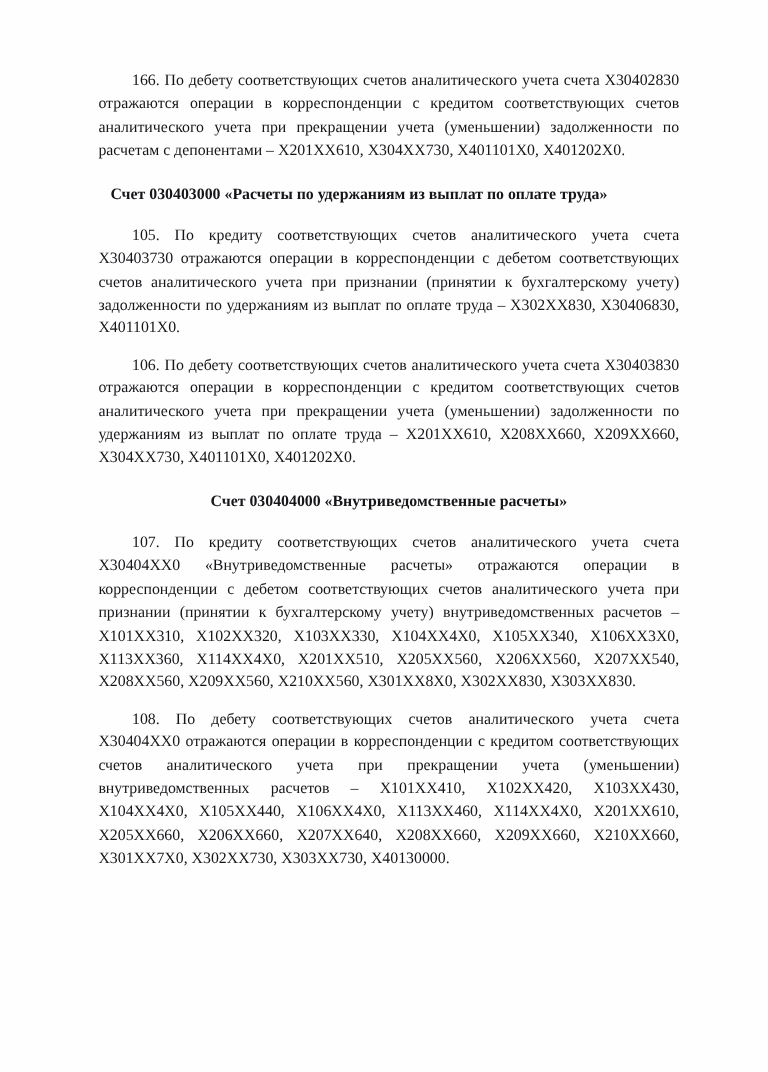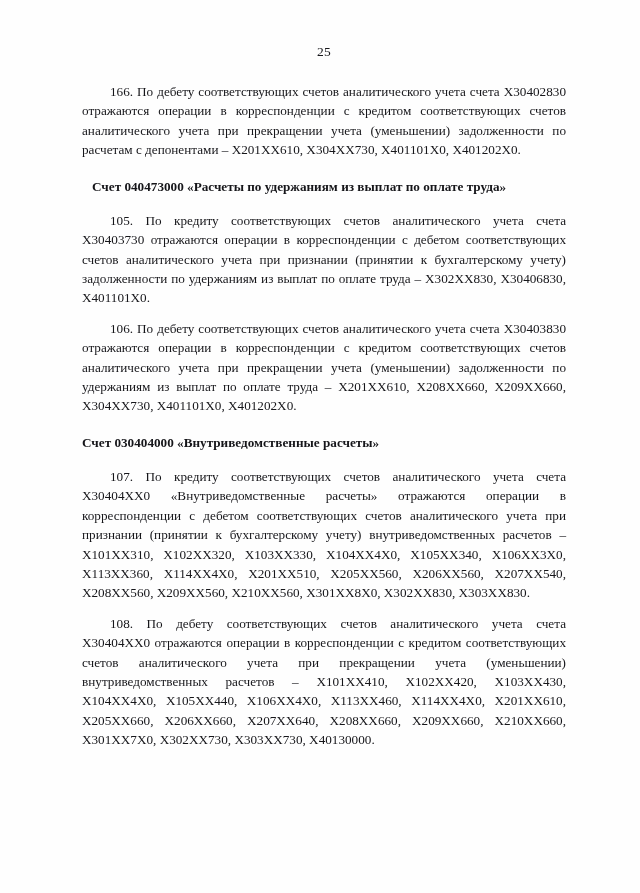--- a/index.html
+++ b/index.html
@@ -37,44 +37,44 @@
   p.indent {
     text-indent: 28px;
   }
   p.plain {
     text-indent: 0;
   }
   .heading {
     margin: 17px 0 15px 0;
     font-size: 13.2px;
     font-weight: bold;
+    text-align: center;
     text-indent: 0;
     line-height: 1.45;
   }
   .heading.left-ish {
     text-align: left;
     padding-left: 10px;
   }
   .para-gap {
     margin-top: 13px;
   }
   .small-gap {
     margin-top: 11px;
   }
 </style>
 </head>
 <body>
 
 <div class="page">
-  <div class="page-number">25</div>
 
 
   <p class="indent para-gap">166. По дебету соответствующих счетов аналитического учета счета X30402830 отражаются операции в корреспонденции с кредитом соответствующих счетов аналитического учета при прекращении учета (уменьшении) задолженности по расчетам с депонентами – X201XX610, X304XX730, X401101X0, X401202X0.</p>
 
-  <div class="heading left-ish">Счет 040473000 «Расчеты по удержаниям из выплат по оплате труда»</div>
+  <div class="heading left-ish">Счет 030403000 «Расчеты по удержаниям из выплат по оплате труда»</div>
 
   <p class="indent">105. По кредиту соответствующих счетов аналитического учета счета X30403730 отражаются операции в корреспонденции с дебетом соответствующих счетов аналитического учета при признании (принятии к бухгалтерскому учету) задолженности по удержаниям из выплат по оплате труда – X302XX830, X30406830, X401101X0.</p>
 
   <p class="indent small-gap">106. По дебету соответствующих счетов аналитического учета счета X30403830 отражаются операции в корреспонденции с кредитом соответствующих счетов аналитического учета при прекращении учета (уменьшении) задолженности по удержаниям из выплат по оплате труда – X201XX610, X208XX660, X209XX660, X304XX730, X401101X0, X401202X0.</p>
 
   <div class="heading">Счет 030404000 «Внутриведомственные расчеты»</div>
 
   <p class="indent">107. По кредиту соответствующих счетов аналитического учета счета X30404XX0 «Внутриведомственные расчеты» отражаются операции в корреспонденции с дебетом соответствующих счетов аналитического учета при признании (принятии к бухгалтерскому учету) внутриведомственных расчетов – X101XX310, X102XX320, X103XX330, X104XX4X0, X105XX340, X106XX3X0, X113XX360, X114XX4X0, X201XX510, X205XX560, X206XX560, X207XX540, X208XX560, X209XX560, X210XX560, X301XX8X0, X302XX830, X303XX830.</p>
 
   <p class="indent small-gap">108. По дебету соответствующих счетов аналитического учета счета X30404XX0 отражаются операции в корреспонденции с кредитом соответствующих счетов аналитического учета при прекращении учета (уменьшении) внутриведомственных расчетов – X101XX410, X102XX420, X103XX430, X104XX4X0, X105XX440, X106XX4X0, X113XX460, X114XX4X0, X201XX610, X205XX660, X206XX660, X207XX640, X208XX660, X209XX660, X210XX660, X301XX7X0, X302XX730, X303XX730, X40130000.</p>

